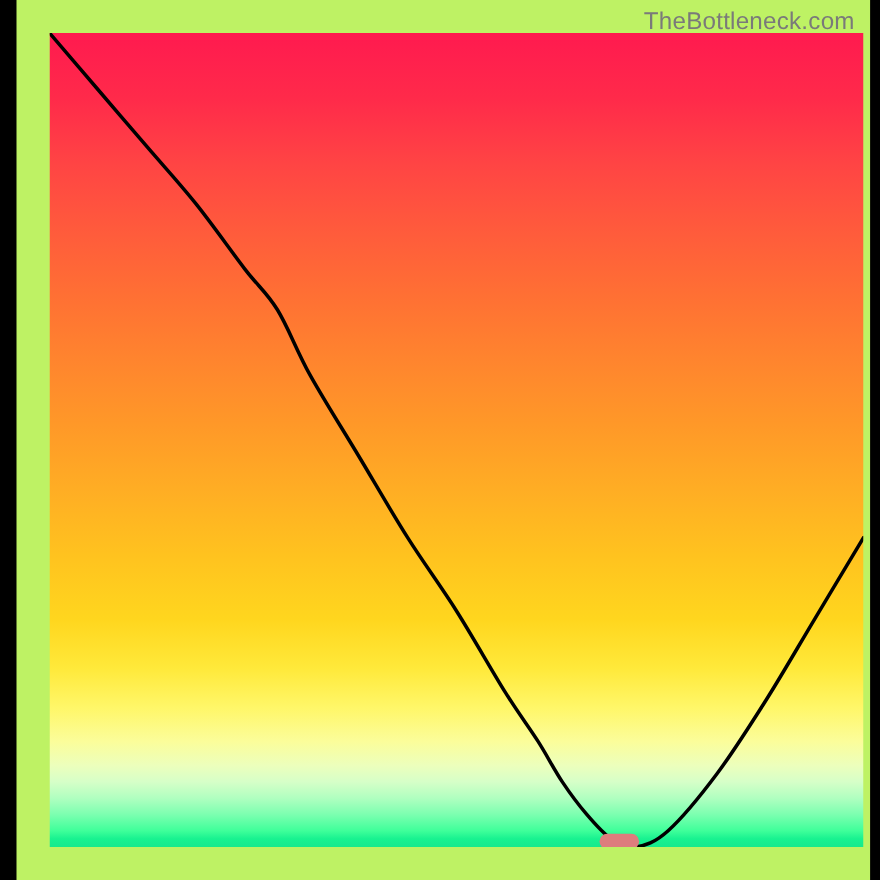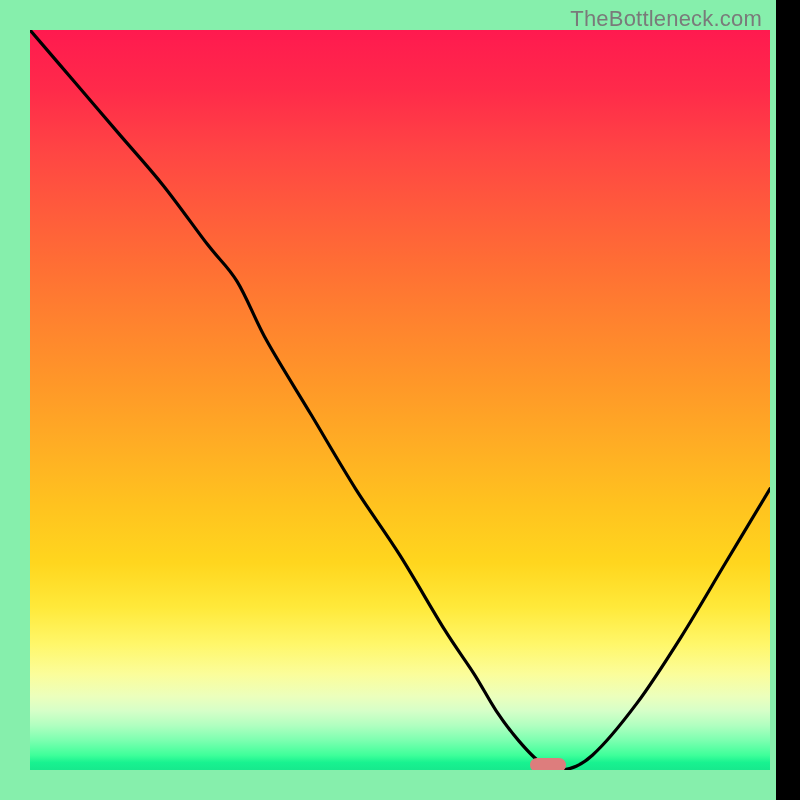--- a/index.html
+++ b/index.html
@@ -6,24 +6,24 @@
     margin: 0;
     padding: 0;
     width: 800px;
     height: 800px;
     background: #000;
     overflow: hidden;
   }
   .frame {
     position: absolute;
     top: 0;
-    left: 0;
+    left: 15px;
     width: 776px;
     height: 800px;
-    background: #86efac;
+    background: #bef264;
   }
   .plot {
     position: absolute;
     top: 30px;
     left: 30px;
     width: 740px;
     height: 740px;
     overflow: hidden;
   }
   .gradient {

